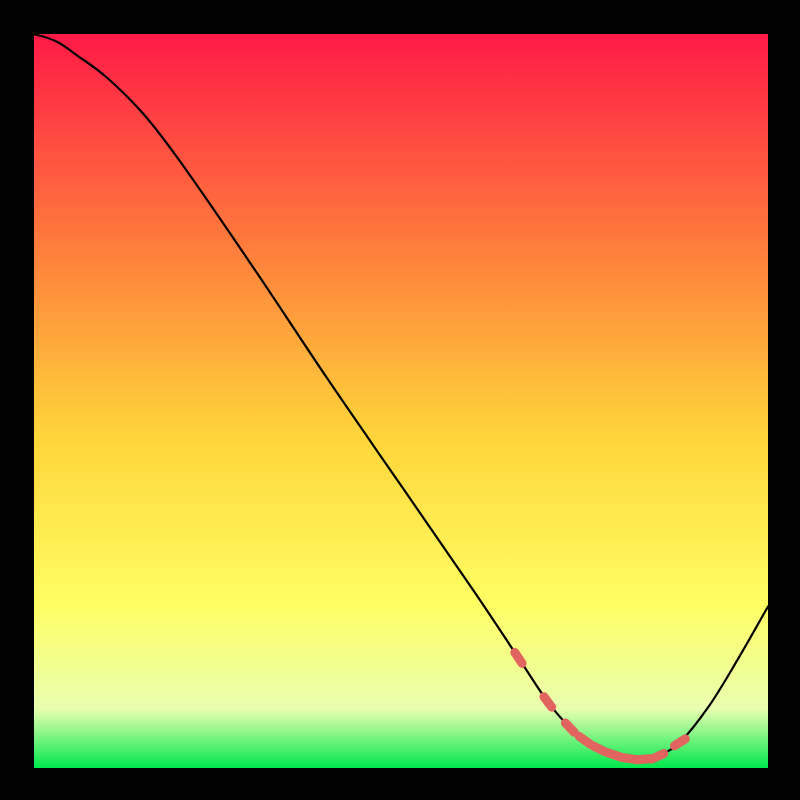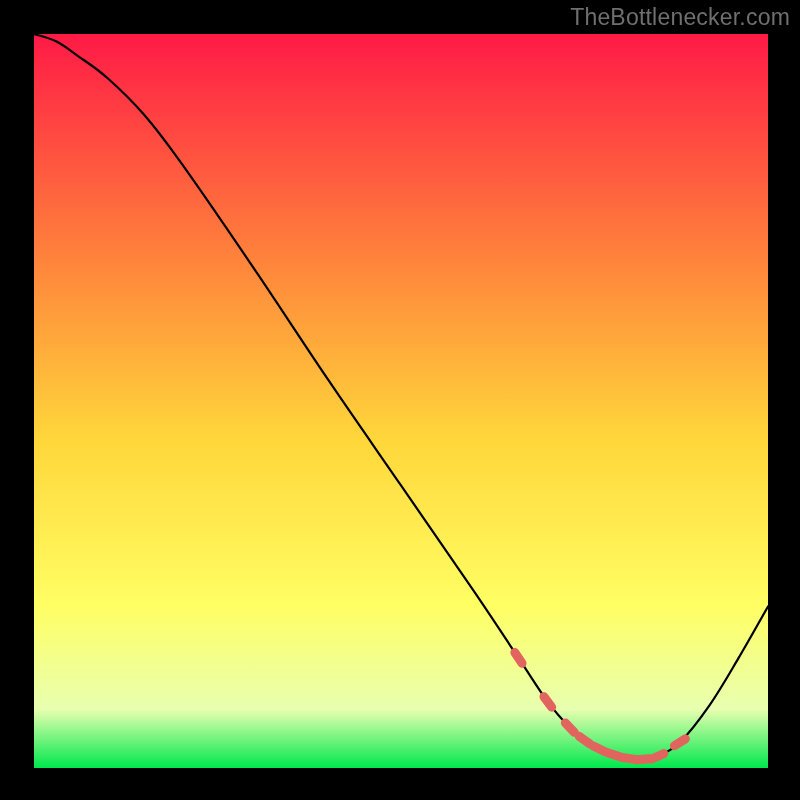--- a/index.html
+++ b/index.html
@@ -32,21 +32,20 @@
     top: 34px;
     width: 734px;
     height: 734px;
   }
   svg { display: block; }
 </style>
 </head>
 <body>
 
 <div class="outer">
-  <div class="watermark">TheBottlenecker.com</div>
 
   <div class="plot">
     <svg id="chart-svg" width="734" height="734" viewBox="0 0 734 734">
       <defs>
         <linearGradient id="bg-grad" x1="0" y1="0" x2="0" y2="1">
           <stop id="g0" offset="0%" stop-color="#ff1a46"></stop>
           <stop id="g1" offset="28%" stop-color="#ff7a3c"></stop>
           <stop id="g2" offset="55%" stop-color="#ffd63a"></stop>
           <stop id="g3" offset="78%" stop-color="#ffff64"></stop>
           <stop id="g4" offset="92%" stop-color="#e8ffb0"></stop>

